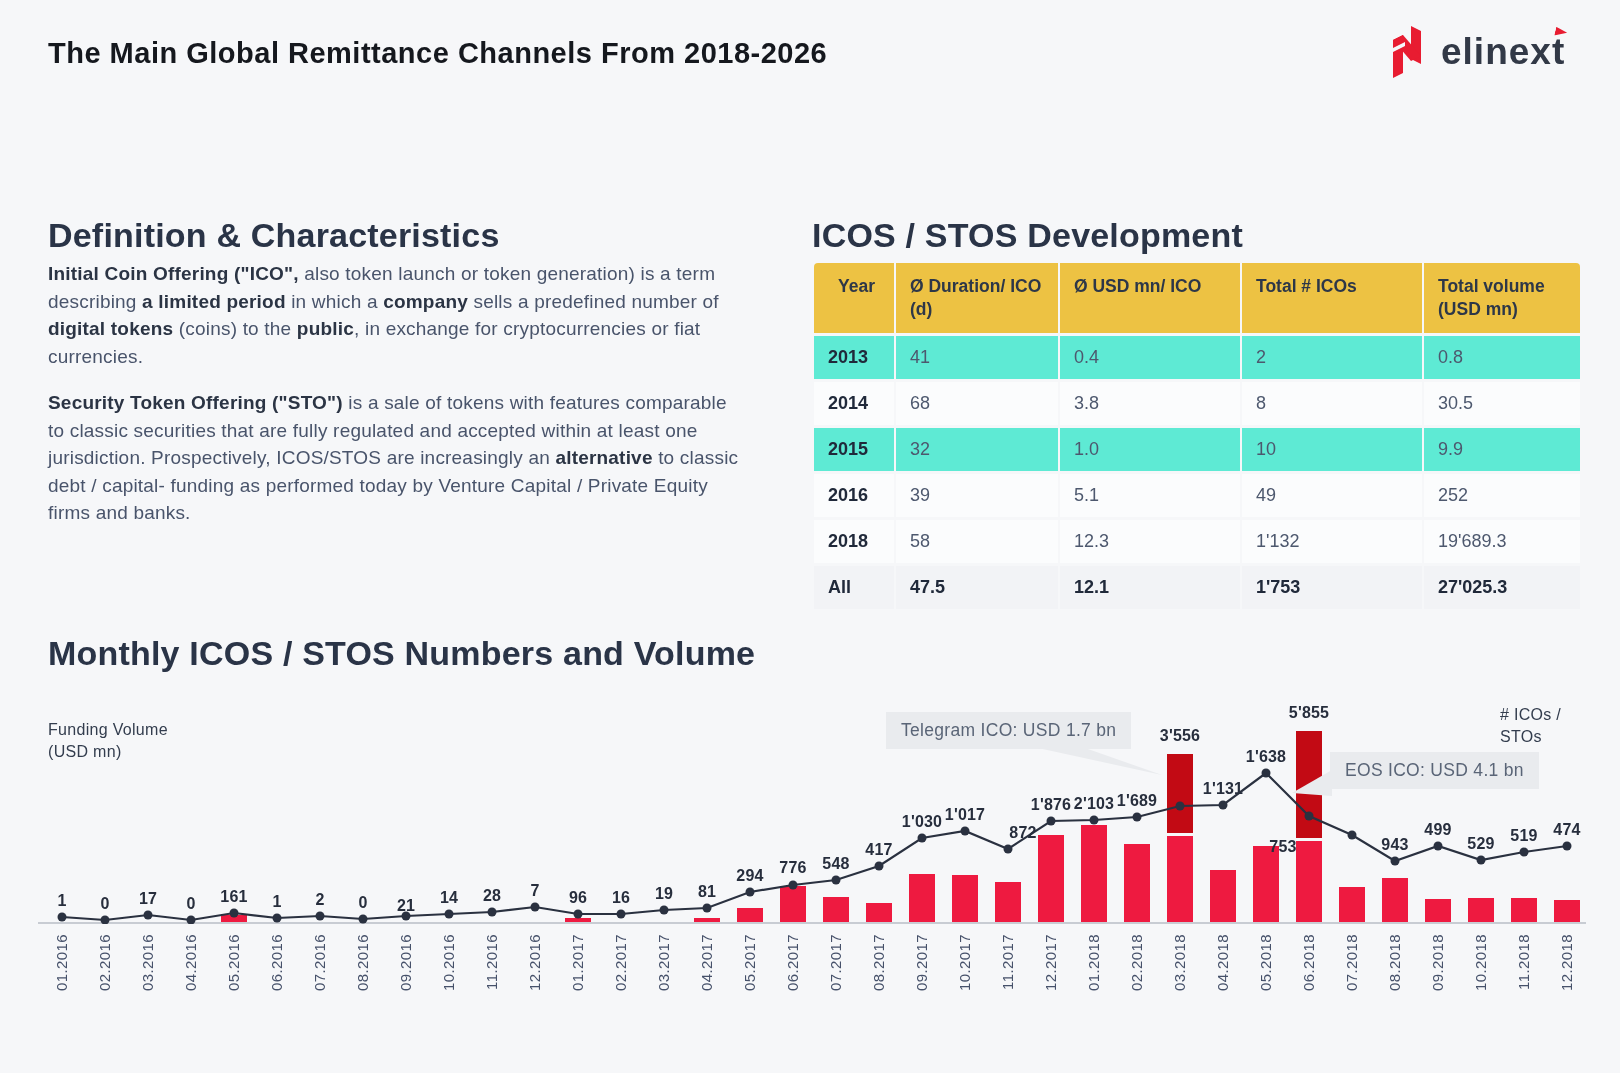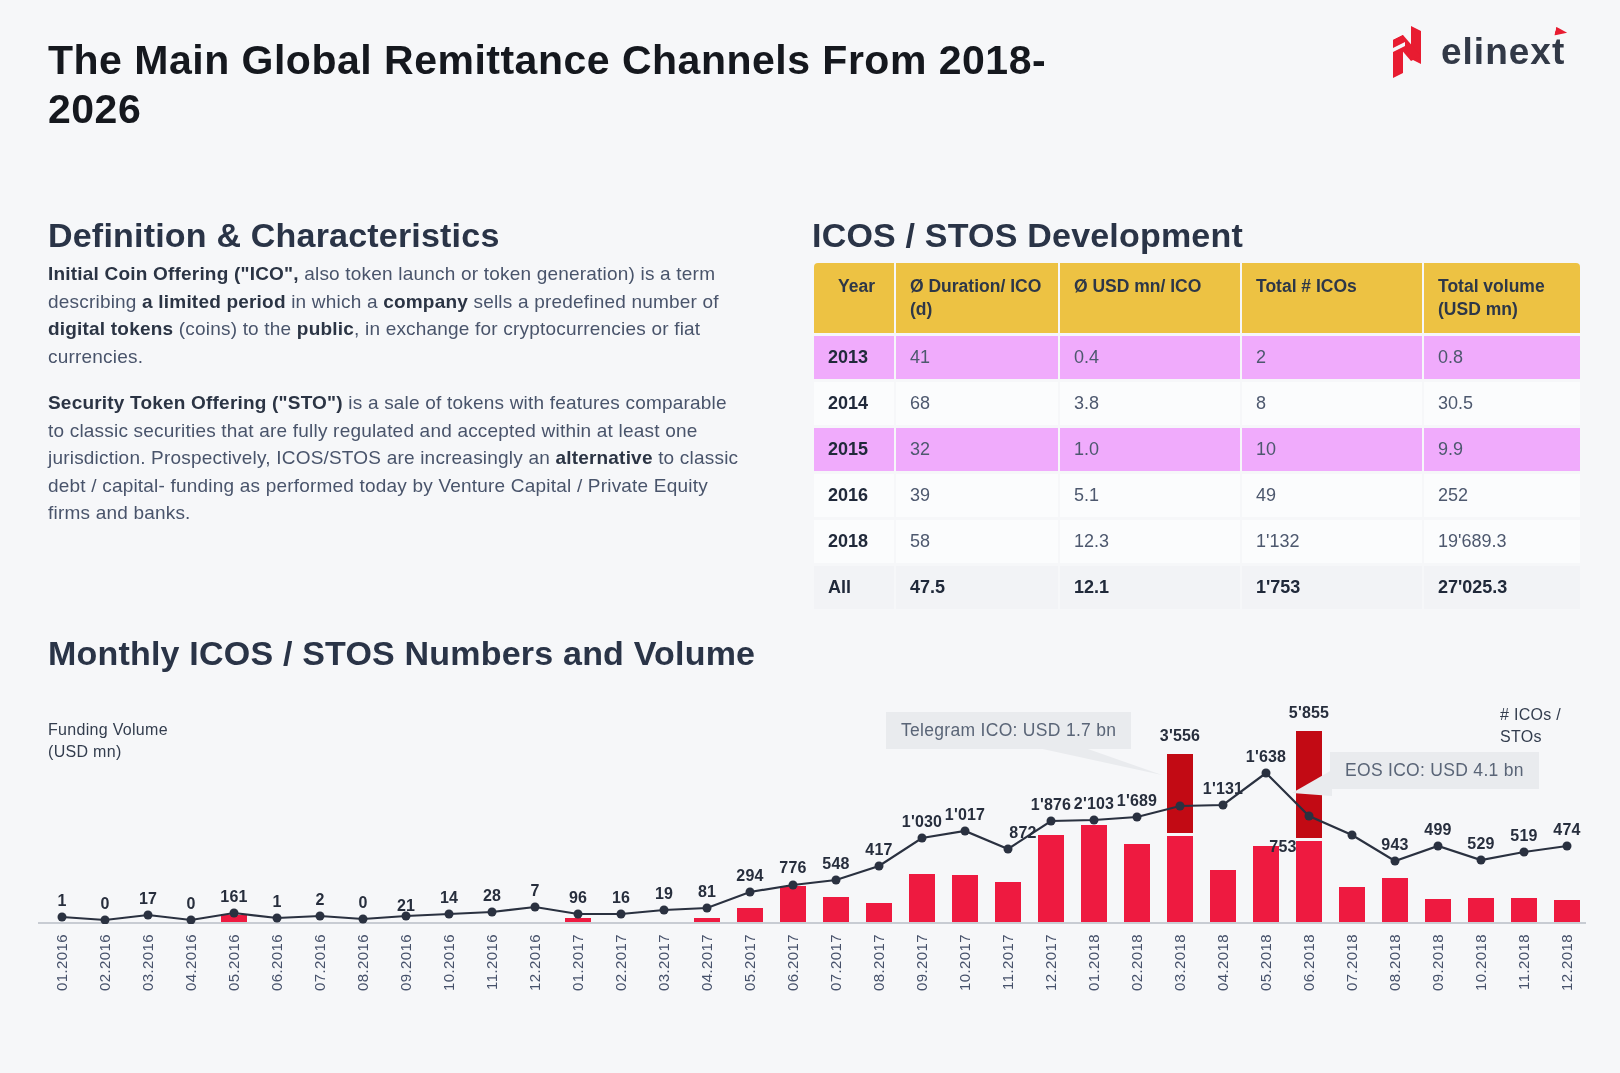--- a/index.html
+++ b/index.html
@@ -7,21 +7,21 @@
   body {
     font-family:"Liberation Sans", sans-serif;
     background:#f6f7f9;
     color:#49546b;
     position:relative;
     overflow:hidden;
   }
   
   .page-title {
     position:absolute; left:48px; top:36px; width:1080px;
-    font-size:41px; font-weight:800; line-height:1.2; letter-spacing:.5px;
+    font-size:29px; font-weight:800; line-height:1.2; letter-spacing:.5px;
     color:#15181e;
   }
   .logo { position:absolute; left:1385px; top:24px; display:flex; align-items:center; }
   .logo-text {
     font-size:37px; font-weight:600; color:#323947; letter-spacing:1px; margin-left:12px;
     position:relative;
   }
   .logo-arrow {
     position:absolute; right:-2px; top:4px; width:12px; height:9px; background:#e81c31;
     clip-path:polygon(0 100%, 100% 35%, 0 0);
@@ -42,21 +42,21 @@
   }
   .dev-table th {
     background:#edc243; color:#2d3748; font-size:17.5px; font-weight:700;
     text-align:left; vertical-align:top; padding:12px 8px 12px 14px; line-height:1.3;
   }
   .dev-table th:first-child { border-radius:4px 0 0 0;padding-left:24px; }
   .dev-table th:last-child  { border-radius:0 4px 0 0; }
   .dev-table td {
     font-size:18px; color:#4d586e; padding:11px 8px 11px 14px; background:#fbfcfd;
   }
-  .dev-table tr.odd td  { background:#f0abfc; }
+  .dev-table tr.odd td  { background:#5eead4; }
   .dev-table td.year, .dev-table tr.total td { font-weight:700; color:#20293a; }
   .dev-table tr.total td { background:#f2f3f6; }
   .dev-table col.c0 { width:80px; }
   .dev-table col.c1 { width:162px; }
   .dev-table col.c2 { width:180px; }
   .dev-table col.c3 { width:180px; }
   .dev-table col.c4 { width:156px; }
   
   .chart { position:absolute; left:38px; top:672px; width:1560px; height:380px; }
   .axis-label { position:absolute; font-size:16px; line-height:1.35; color:#333d4e; letter-spacing:.3px; }

